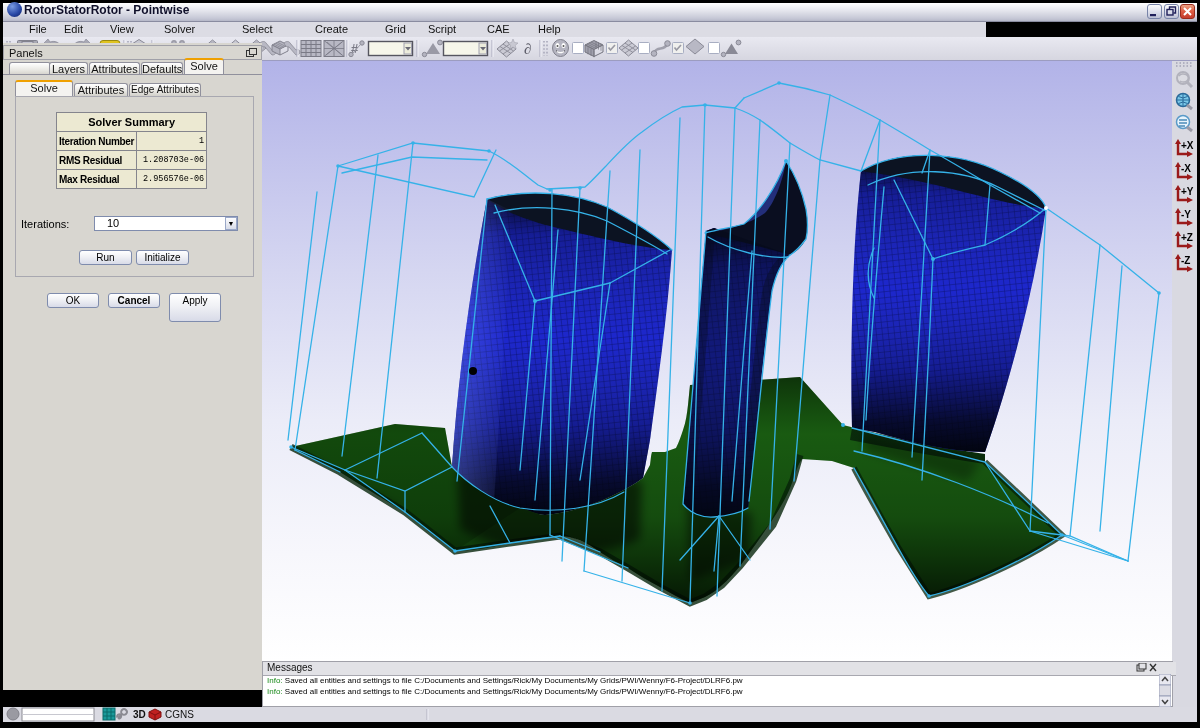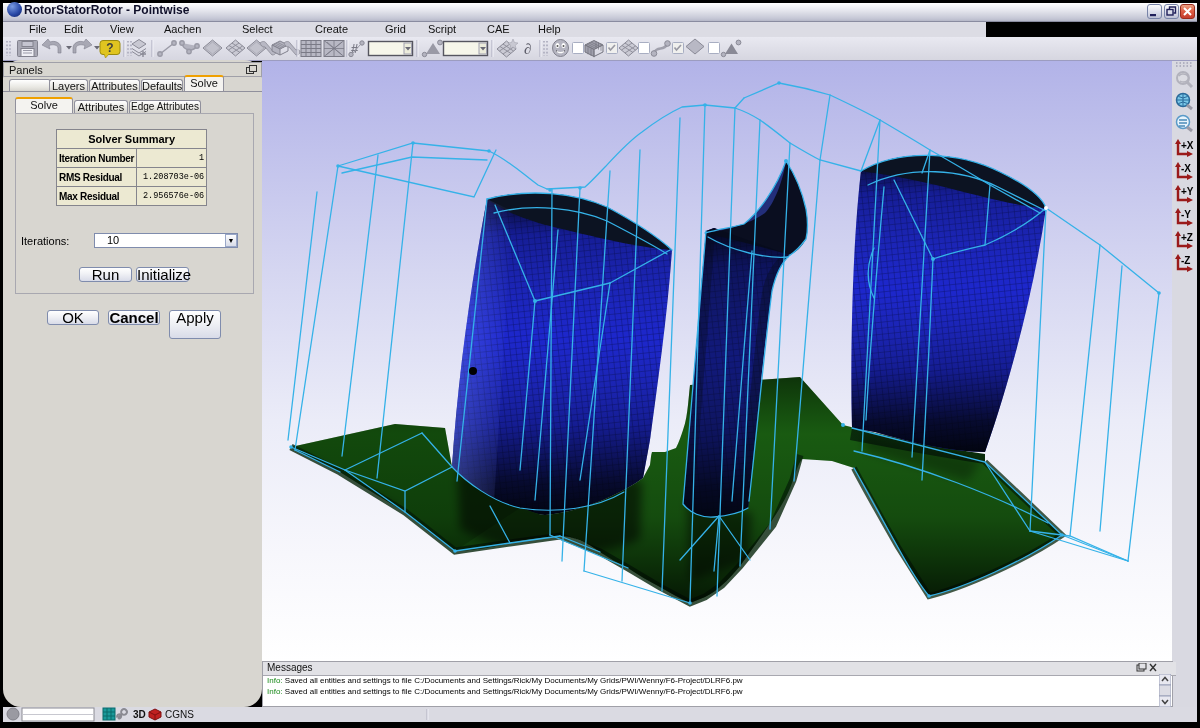--- a/index.html
+++ b/index.html
@@ -10,31 +10,31 @@
 #titletext{left:24px;top:3px;font-size:12px;font-weight:bold;color:#10102a;letter-spacing:0;}
 #appicon{left:7px;top:2px;width:15px;height:15px;border-radius:50%;background:radial-gradient(circle at 35% 30%,#7a9ae0,#2a4aa8 55%,#0a1a60);}
 .winbtn{top:4px;width:15px;height:15px;border-radius:3px;border:1px solid #7884a8;box-sizing:border-box;font-size:10px;text-align:center;line-height:13px;color:#2a2a4a;background:linear-gradient(#fdfdfe,#d8dae8 60%,#bcc0d4);}
 #btnclose{left:1180px;background:linear-gradient(#eda182,#dd5f45 45%,#c43c2c);border-color:#9a2c1c;}
 
 #menubar{left:3px;top:22px;width:983px;height:15px;background:#dcdce4;font-size:11px;color:#111;}
 #menubar span{position:absolute;top:1px;}
 
 #toolbar{left:3px;top:37px;width:1194px;height:23px;background:linear-gradient(#e9e9f1,#d6d6e0);border-bottom:1px solid #9c9cc0;}
 
-#leftpanel{left:3px;top:60px;width:259px;height:647px;background:#d8d6d0;border-radius:18px;}
+#leftpanel{left:3px;top:43px;width:259px;height:647px;background:#d8d6d0;}
 #panelhdr{left:0px;top:2px;width:259px;height:15px;border:1px solid #a0a0a8;box-sizing:border-box;background:#d8d6d0;font-size:11px;color:#111;padding:1px 0 0 5px;}
 .tab{position:absolute;box-sizing:border-box;border:1px solid #90909c;border-bottom:none;border-radius:3px 3px 0 0;background:linear-gradient(#ffffff,#e8e7e2 60%,#d2d0ca);font-size:11px;text-align:center;color:#111;white-space:nowrap;overflow:hidden;}
 .tabactive{background:#f4f3f0;border-top:2px solid #efa000;}
 
 #grpbox{left:12px;top:53px;width:239px;height:181px;border:1px solid #a8a8b0;box-sizing:border-box;}
 table.solver{border-collapse:collapse;font-size:10px;}
 table.solver td{border:1px solid #85858d;background:#ece9d2;padding:0 2px;height:18px;white-space:nowrap;}
 td.lbl{font-weight:bold;width:66px;color:#000;letter-spacing:-0.3px;}
 td.val{font-family:"Liberation Mono",monospace;font-size:8.5px;text-align:right;width:65px;}
-.btn{position:absolute;box-sizing:border-box;border:1px solid #7f8cad;border-radius:3px;background:linear-gradient(#ffffff,#f0f1f5 45%,#d8dbe8);font-size:15px;color:#000;text-align:center;}
+.btn{position:absolute;box-sizing:border-box;border:1px solid #7f8cad;border-radius:3px;background:linear-gradient(#ffffff,#f0f1f5 45%,#d8dbe8);font-size:10px;color:#000;text-align:center;}
 .combo{position:absolute;box-sizing:border-box;border:1px solid #7f8cad;background:#fff;font-size:11px;}
 .comboarrow{position:absolute;box-sizing:border-box;border:1px solid #9aa8c8;background:linear-gradient(#fdfdfe,#d8dce8);}
 
 #viewport{left:262px;top:61px;width:910px;height:600px;}
 
 #righttb{left:1172px;top:61px;width:25px;height:646px;background:#d9d9e1;}
 
 #messages{left:262px;top:661px;width:911px;height:46px;background:#fff;border:1px solid #a0a0a8;box-sizing:border-box;}
 #msghdr{left:0;top:0;width:909px;height:13px;background:#e2e2e6;border-bottom:1px solid #a8a8b0;font-size:10px;padding:0 0 0 4px;color:#111;}
 .msgline{position:absolute;left:4px;font-size:8px;white-space:nowrap;color:#000;}
@@ -54,21 +54,21 @@
       <rect x="2" y="4.5" width="6" height="5.5" fill="none" stroke="#20205a" stroke-width="1.4"></rect>
       <path d="M4.5,4 V2 H10.5 V8 H8.5" fill="none" stroke="#20205a" stroke-width="1.4"></path>
     </svg></div>
 <div class="abs winbtn" id="btnclose"><svg width="13" height="13">
       <path d="M3,3 L10,10 M10,3 L3,10" stroke="#fff" stroke-width="2"></path>
     </svg></div>
 <div class="abs" id="menubar">
     <span style="left:26px;">File</span>
     <span style="left:61px;">Edit</span>
     <span style="left:107px;">View</span>
-    <span style="left:161px;">Aachen</span>
+    <span style="left:161px;">Solver</span>
     <span style="left:239px;">Select</span>
     <span style="left:312px;">Create</span>
     <span style="left:382px;">Grid</span>
     <span style="left:425px;">Script</span>
     <span style="left:484px;">CAE</span>
     <span style="left:535px;">Help</span>
   </div>
 <div class="abs" id="toolbar"><svg width="1194" height="23" id="tbsvg">
 <defs>
 <g id="grip">

